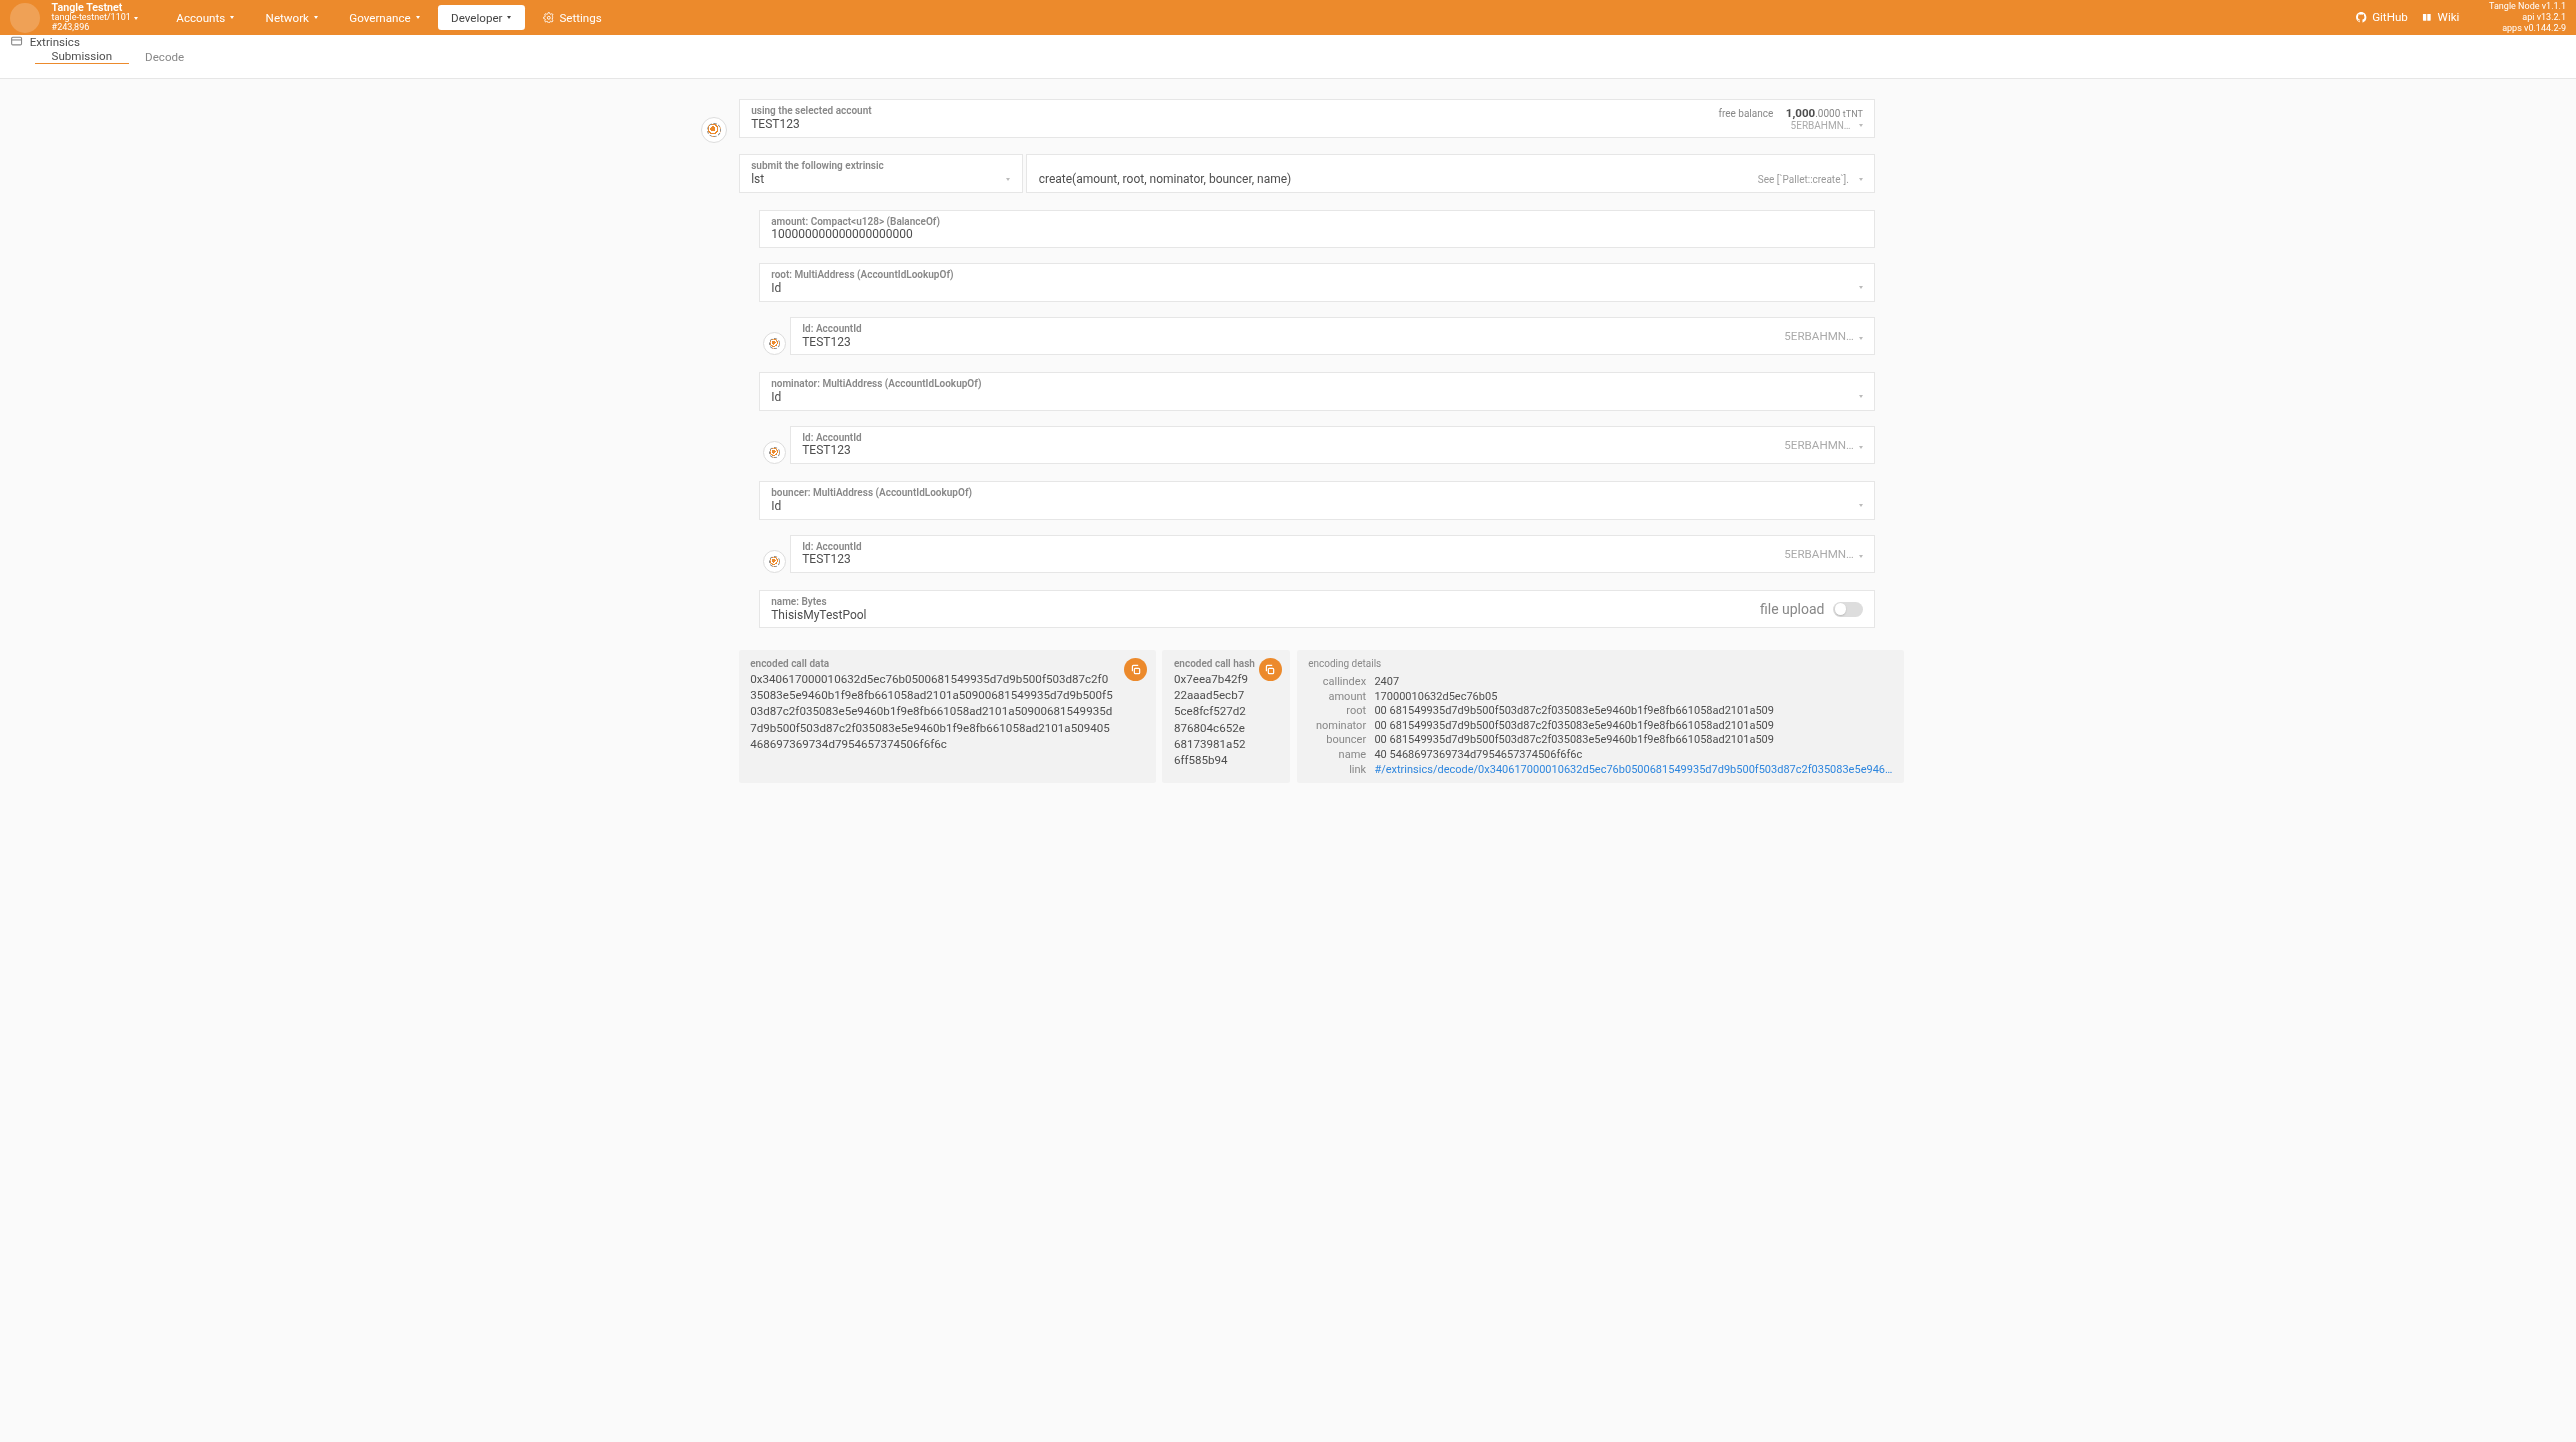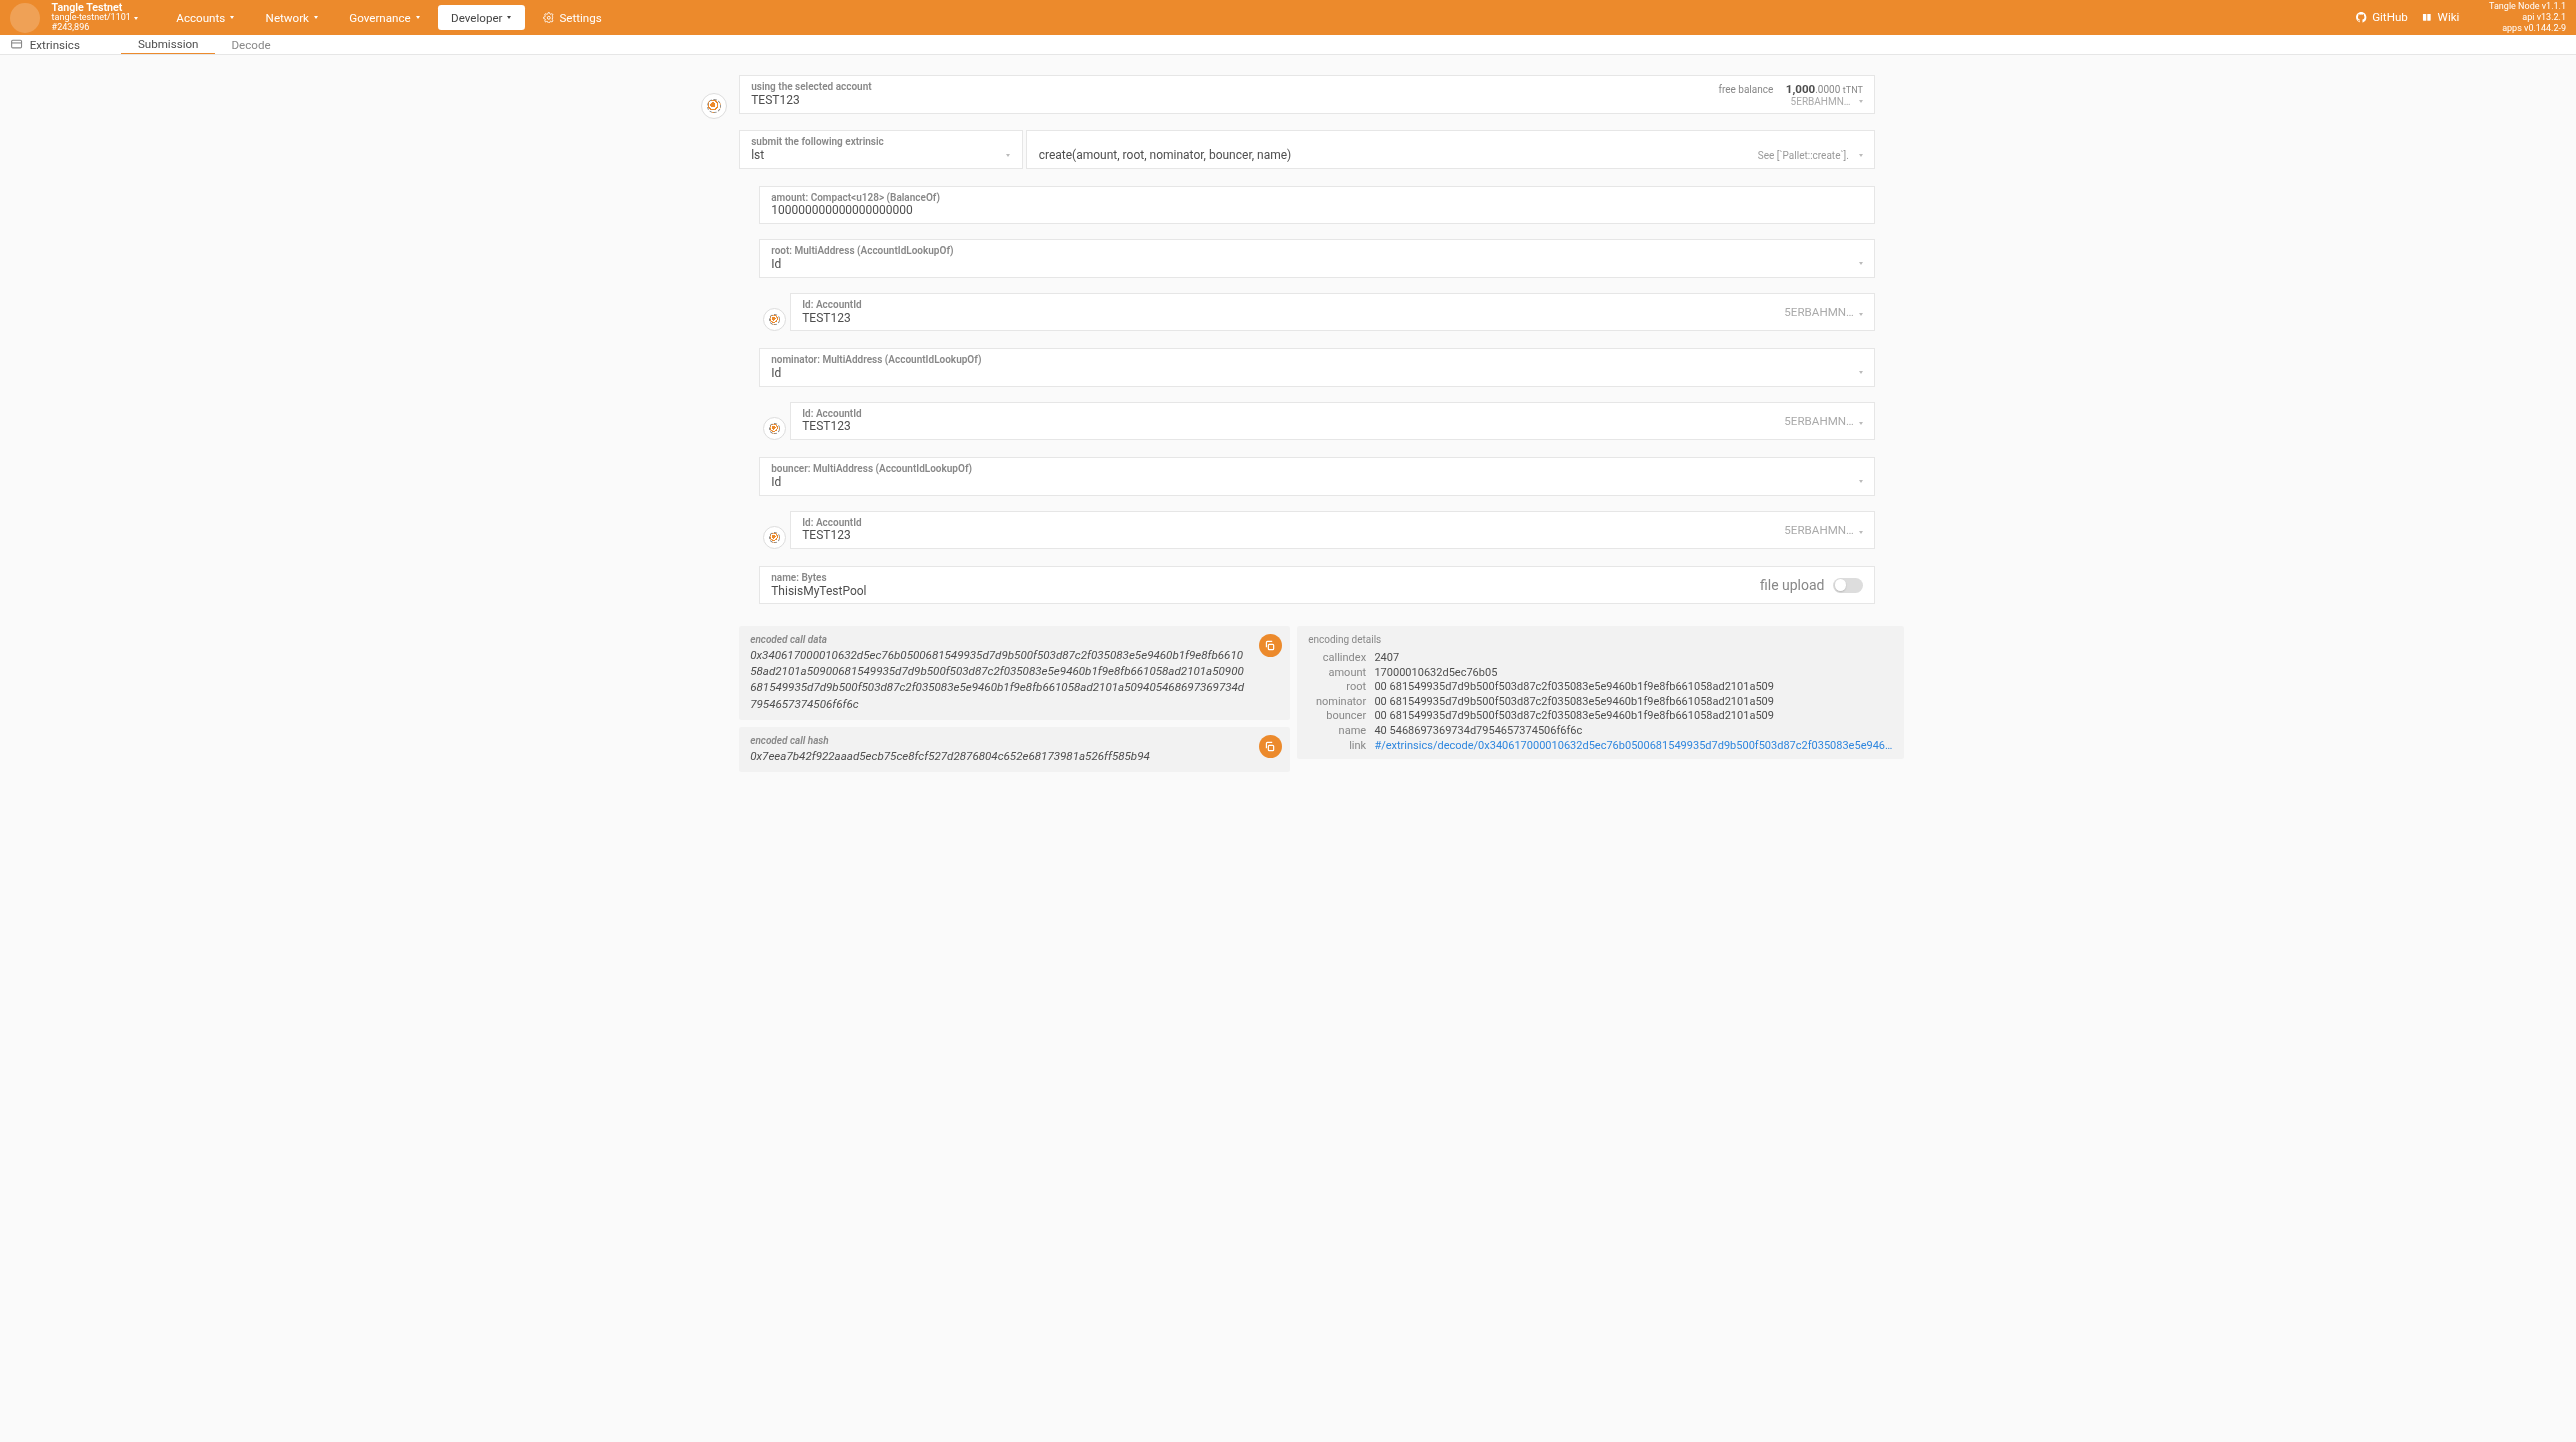--- a/index.html
+++ b/index.html
@@ -13,21 +13,21 @@
 .nav-chain .chain-spec { font-size: 9px; display:flex; align-items:center; gap:3.3px; justify-content:center;}
 .nav-chain .chain-block { font-size: 9px; }
 .nav-menu { display: flex; align-items: center; gap: 5px; }
 .nav-item { padding: 6.6px 13.2px; color: #fff; cursor: pointer; display:flex; align-items:center; gap:5px; font-size:11.6px; border-radius:3.3px;}
 .nav-item.active { background: #fff; color: #444; padding: 5.8px 13.2px;}
 .nav-right { margin-left: auto; display:flex; align-items:center; gap:13.2px;}
 .nav-link { color:#fff; display:flex; align-items:center; gap:5px; font-size:11.6px; cursor:pointer;}
 .nav-version { text-align:right; font-size:9px; line-height:1.2; margin-left:16.5px;}
 
 
-.sub-nav { background:#fff; height:20px; border-bottom:0.8px solid #e6e6e6; display:flex; align-items:stretch; padding-left:10px;}
+.sub-nav { background:#fff; height:44px; border-bottom:0.8px solid #e6e6e6; display:flex; align-items:stretch; padding-left:10px;flex-direction:column;}
 .sub-nav-title { display:flex; align-items:center; gap:6.6px; color:#4e4e4e; font-size:11.6px; padding-right:16.5px; position:relative;}
 .sub-nav-title::after { content:''; position:absolute; right:-6.6px; top:0; bottom:0; width:13.2px; background: linear-gradient(135deg, #fff 49%, transparent 51%), linear-gradient(45deg, #fff 49%, transparent 51%); background-size: 13.2px 50%; background-position: 0 0, 0 100%; background-repeat:no-repeat;}
 .sub-nav-tabs { display:flex; align-items:stretch; margin-left:25px;}
 .sub-tab { display:flex; align-items:center; padding:0 16.5px; color:#888; cursor:pointer; font-size:11.6px;}
 .sub-tab.active { color:#ec8a2c; color:#4e4e4e; border-bottom:1.7px solid #ec8a2c; }
 
 
 .main { padding: 20px 6.6px 20px 6.6px; max-width: 1188px; margin:0 auto;}
 .form-row { display:flex; align-items:stretch; margin-bottom:1.7px; }
 .form-icon-col { width:38px; display:flex; align-items:center; justify-content:flex-start; padding-top:8.3px;}
@@ -53,21 +53,21 @@
 .two-col .field-box:first-child { flex: 0 0 25%; }
 
 .dropdown-caret { color:#bbb; cursor:pointer; margin-left:5px;}
 .doc-hint { color:#999; font-size:10px; display:flex; align-items:center; gap:5px;}
 
 .toggle { width:30px; height:15px; background:#ddd; border-radius:8.3px; position:relative; cursor:pointer;}
 .toggle::after { content:''; position:absolute; width:11.6px; height:11.6px; background:#fff; border-radius:50%; top:1.7px; left:1.7px; box-shadow:0 0.8px 1.7px rgba(0,0,0,0.2);}
 
 
 .encoding-wrap { display:flex; gap:6.6px; margin-left:38px; margin-top:6.6px;}
-.enc-left { flex: 0 0 48.5%; display:flex; flex-direction:column; gap:6.6px;font-style:italic;}
+.enc-left { flex: 0 0 48.5%; display:flex; gap:6.6px;}
 .enc-right { flex:1; }
 .enc-box { background:#f2f2f2; border-radius:2.5px; padding:8.3px 11.6px; position:relative;}
 .enc-label { font-size:10px; color:#888; font-weight:600; margin-bottom:1.7px;}
 .enc-value { font-size:11.6px; color:#4e4e4e; word-break:break-all; line-height:1.4; padding-right:30px;}
 .copy-btn { position:absolute; right:8.3px; top:8.3px; width:23px; height:23px; border-radius:50%; background:#ec8a2c; display:flex; align-items:center; justify-content:center; cursor:pointer; color:#fff;}
 .enc-details { font-size:10px; color:#888; font-weight:400; margin-bottom:5px;}
 .enc-table { font-size:11px;}
 .enc-table-row { display:flex; gap:8.3px; padding:0.8px 0;}
 .enc-table-row .k { width:58px; text-align:right; color:#888; flex-shrink:0;}
 .enc-table-row .v { flex:1; color:#4e4e4e; word-break:break-all;}

